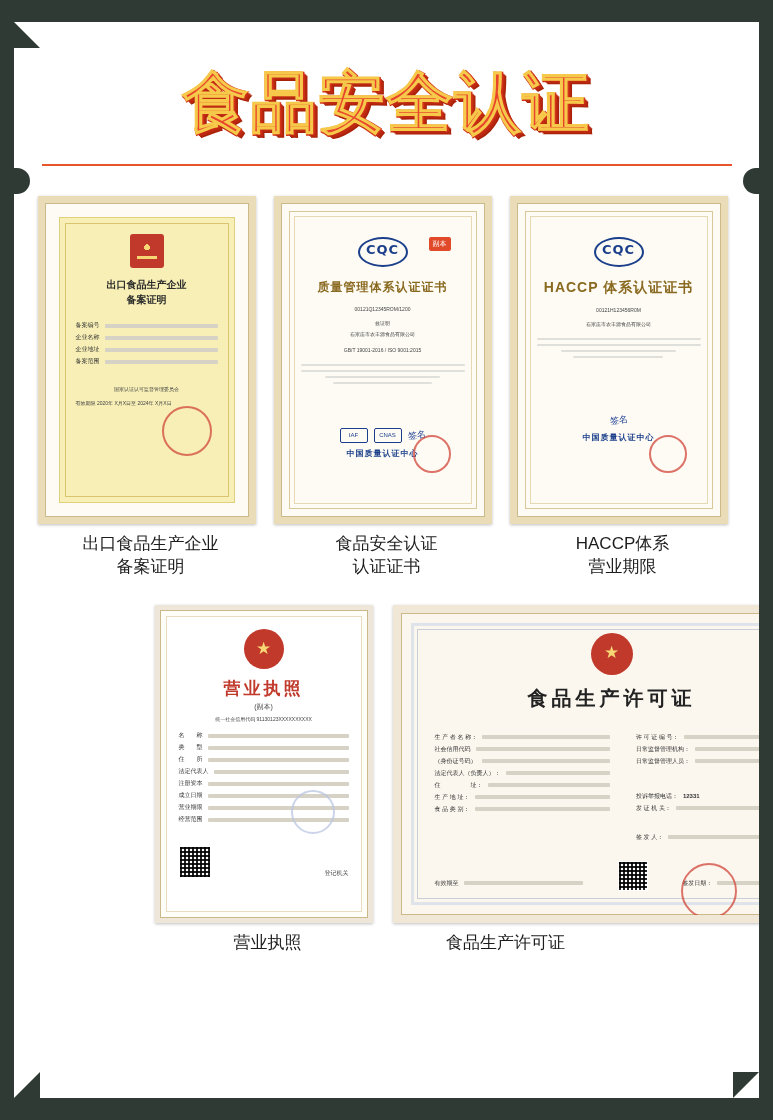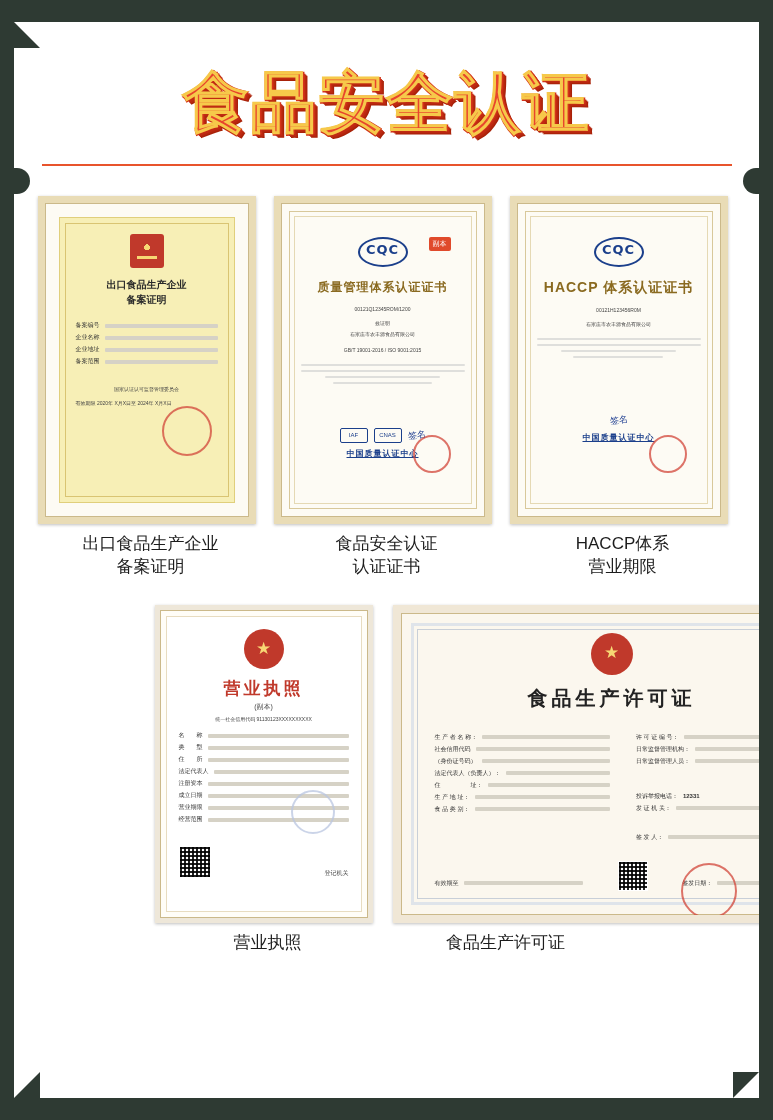--- a/index.html
+++ b/index.html
@@ -271,21 +271,20 @@
     line-height: 12px;
     border-radius: 2px;
   }
   .footer-cn {
     font-size: 8px;
     text-align: center;
     color: #1b3f8b;
     font-weight: bold;
     margin-top: 5px;
     letter-spacing: 1px;
-    text-decoration: underline;
   }
 </style>
 </head>
 <body>
 
 <div class="page">
   <div class="card">
     <div class="notch tl"></div>
     <div class="notch tr"></div>
     <div class="notch bl"></div>

